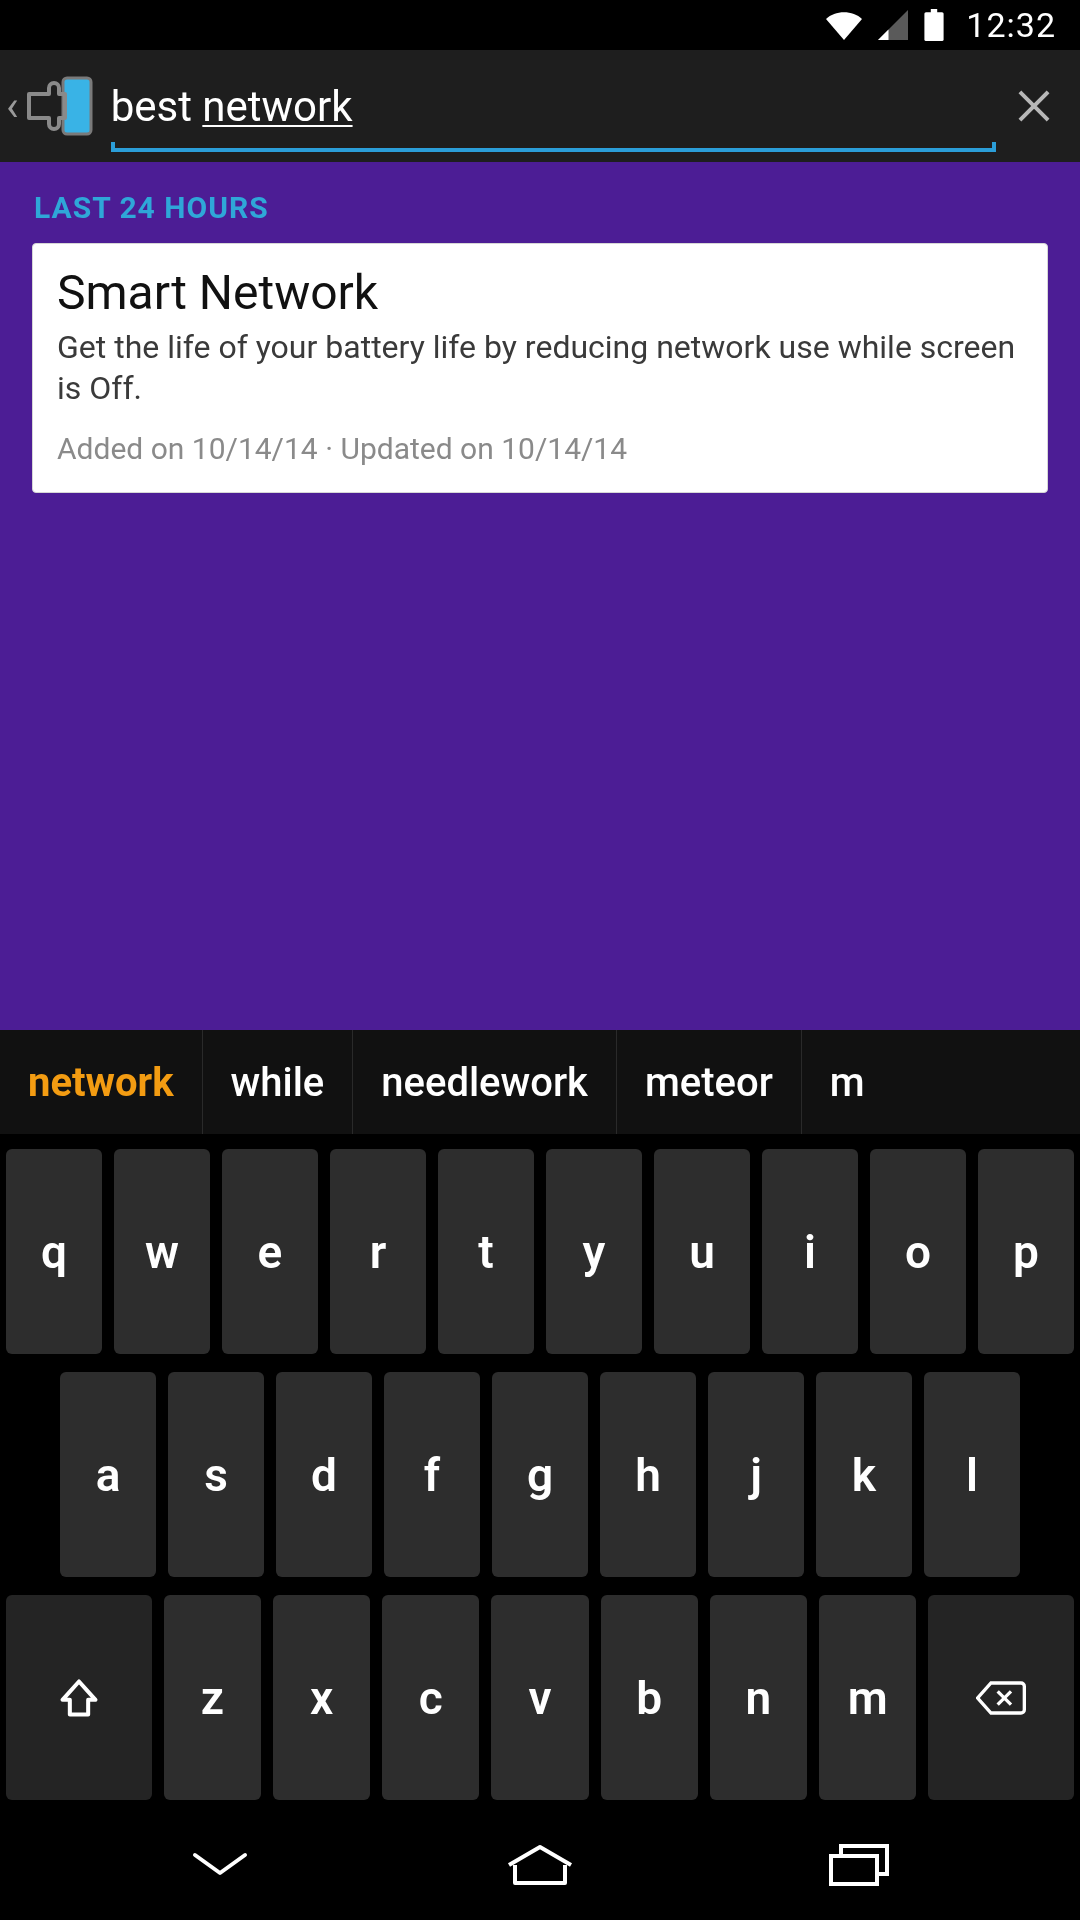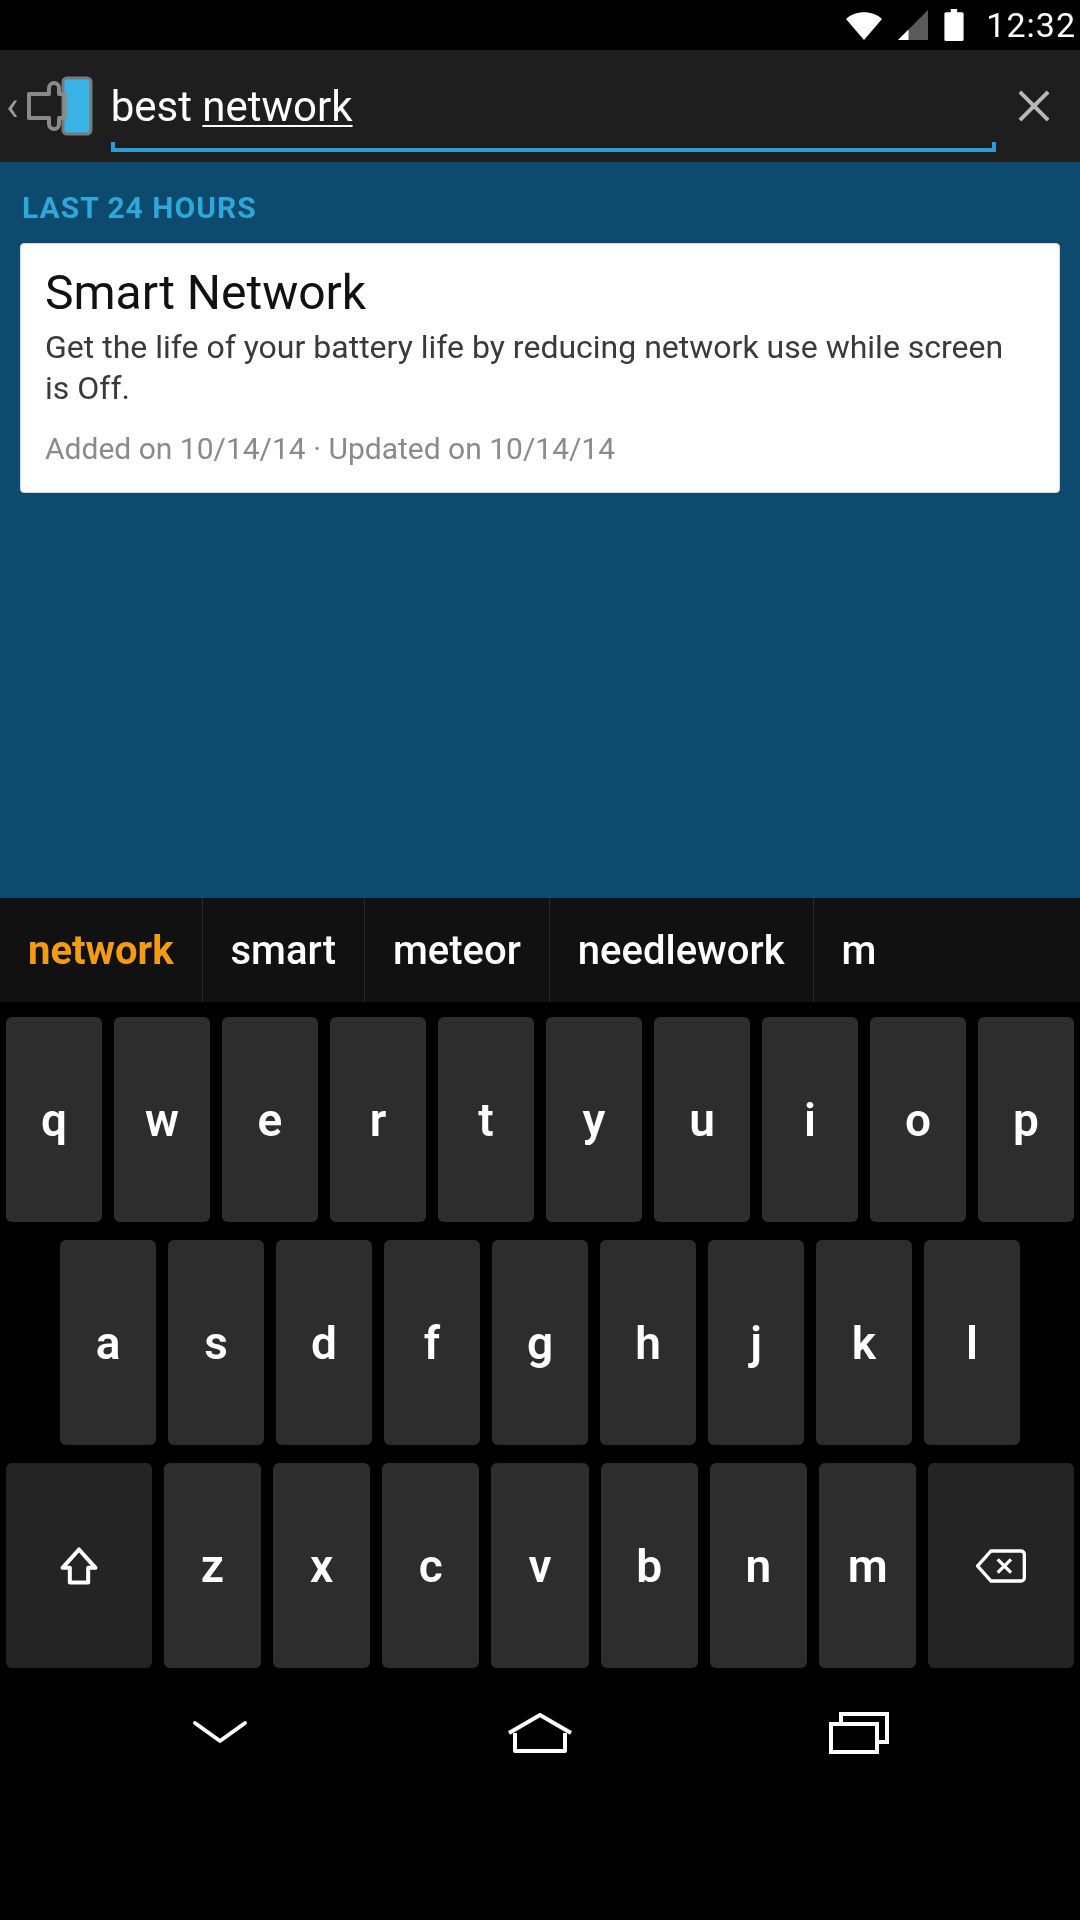--- a/index.html
+++ b/index.html
@@ -11,21 +11,21 @@
     overflow: hidden;
     -webkit-font-smoothing: antialiased;
   }
   
   .status-bar {
     height: 50px;
     background: #000;
     display: flex;
     align-items: center;
     justify-content: flex-end;
-    padding: 0 4px;
+    padding: 0 24px;
     gap: 16px;
     color: #fff;
   }
   .status-time {
     font-size: 34px;
     font-weight: 400;
     letter-spacing: 1px;
     margin-left: 6px;
   }
   .ic { display: inline-flex; }
@@ -77,23 +77,23 @@
   .search-underline::before { left: 0; }
   .search-underline::after { right: 0; }
   .clear-btn {
     color: #b8b8b8;
     width: 60px; height: 60px;
     display: flex; align-items: center; justify-content: center;
     margin-left: 8px;
   }
   
   .content {
-    height: 736px; 
-    background: #0c4a6e;
-    padding: 22px 20px;
+    height: 868px; 
+    background: #4c1d95;
+    padding: 22px 32px;
   }
   .section-header {
     color: #2fa7d8;
     font-size: 30px;
     font-weight: 700;
     letter-spacing: 1px;
     margin: 6px 2px 18px 2px;
   }
   .result-card {
     background: #fff;
@@ -254,23 +254,23 @@
   <div class="result-card">
     <div class="result-title">Smart Network</div>
     <div class="result-desc">Get the life of your battery life by reducing network use while screen is Off.</div>
     <div class="result-meta">Added on 10/14/14 · Updated on 10/14/14</div>
   </div>
 </div>
 
 <div class="keyboard">
   <div class="suggestion-row">
     <div class="sugg primary">network</div>
-    <div class="sugg">smart</div>
+    <div class="sugg">while</div>
+    <div class="sugg">needlework</div>
     <div class="sugg">meteor</div>
-    <div class="sugg">needlework</div>
     <div class="sugg">m</div>
   </div>
 
   <div class="key-rows">
 
     <div class="krow r1">
       <div class="key">q</div>
       <div class="key">w</div>
       <div class="key">e</div>
       <div class="key">r</div>

